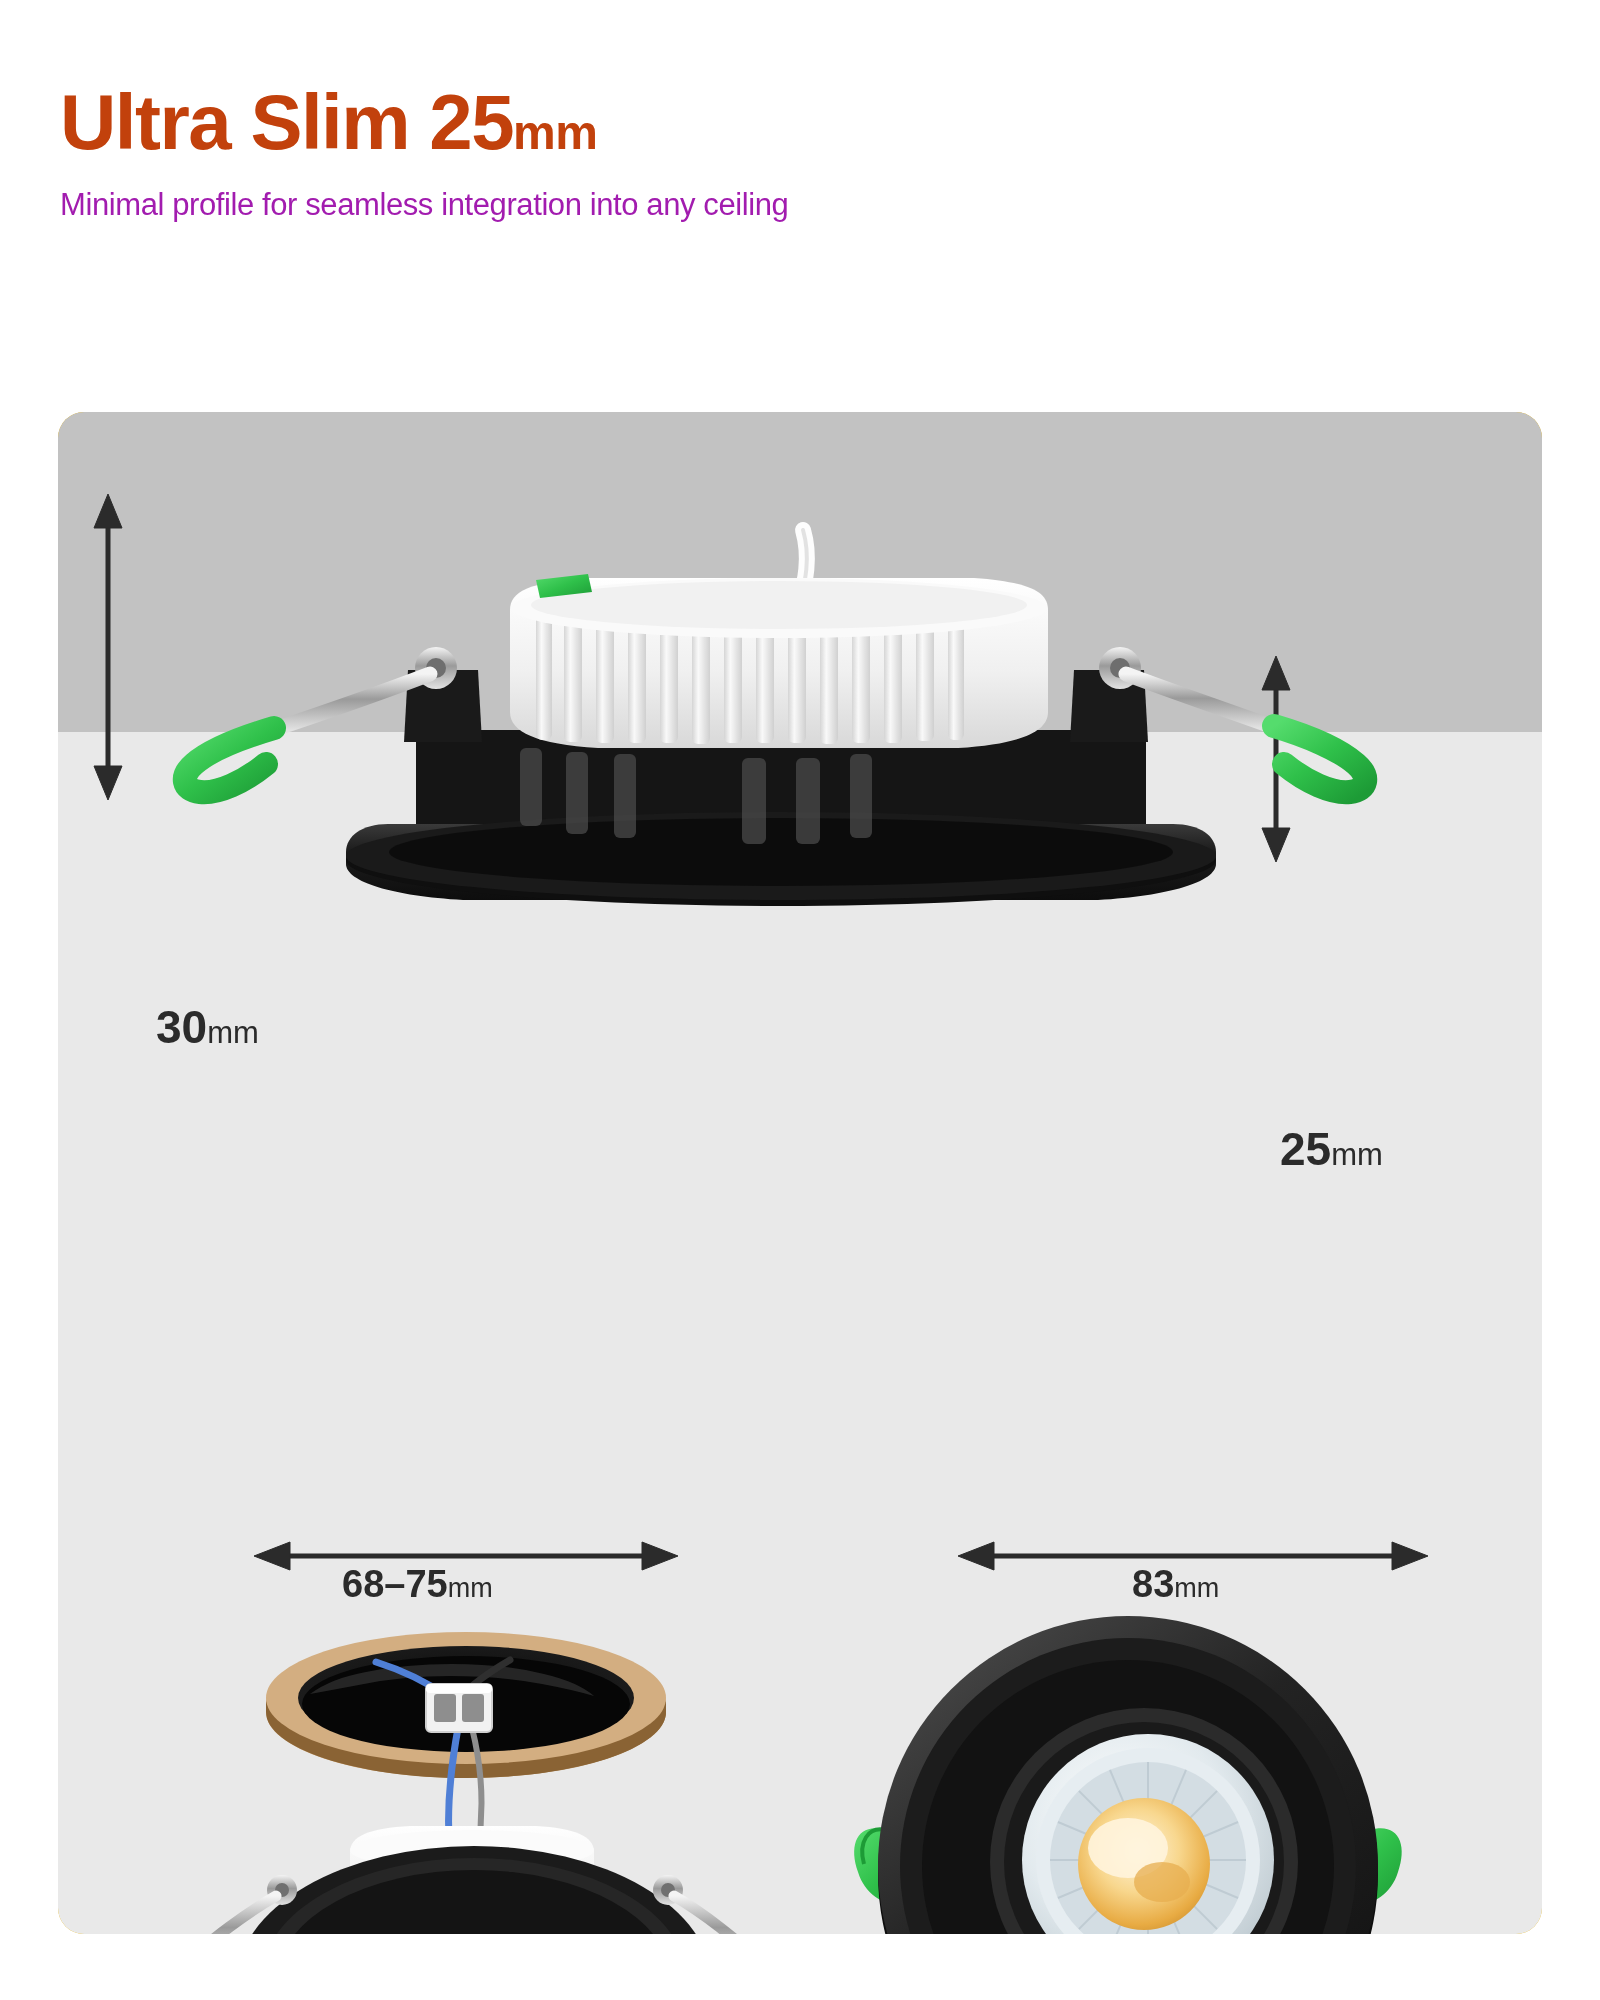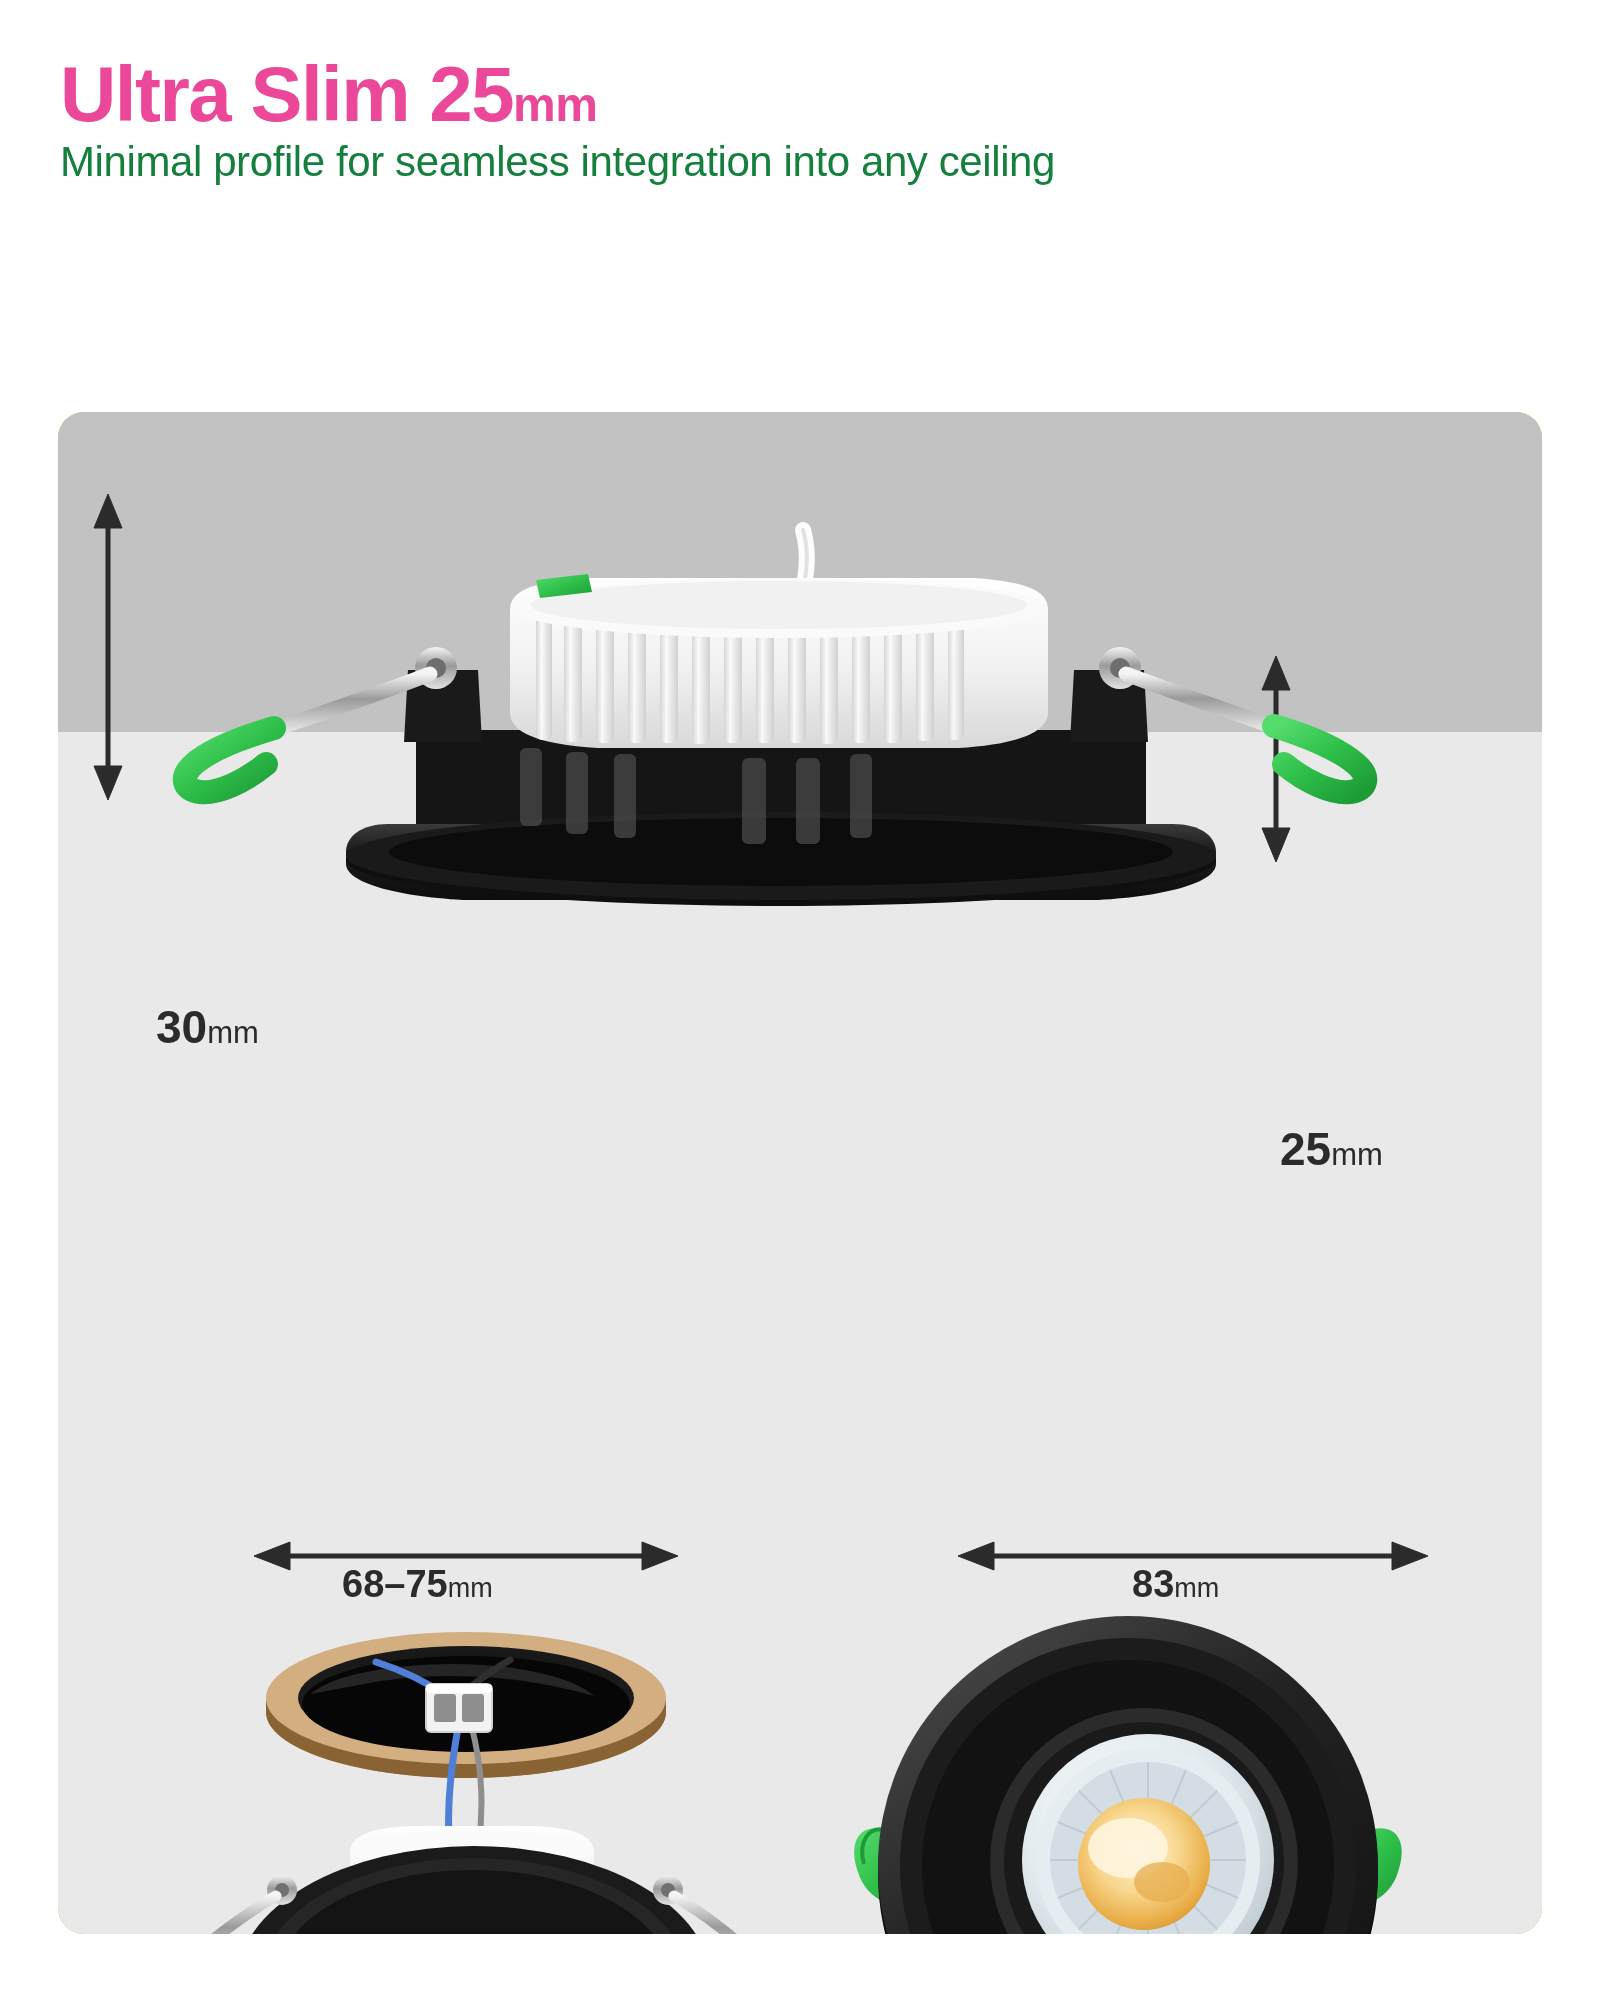--- a/index.html
+++ b/index.html
@@ -10,29 +10,31 @@
     overflow: hidden;
   }
   .page { position: relative; width: 1600px; height: 2000px; background: #fff; }
 
   
   .header { position: absolute; left: 60px; top: 52px; width: 1480px; }
   .title {
     font-size: 78px;
     font-weight: 700;
     letter-spacing: -1.5px;
-    color: #ec4899;
+    color: #c2410c;
     line-height: 1.08;
     white-space: nowrap;
+    margin-top: 28px;
   }
   .title .unit { font-size: 48px; font-weight: 700; letter-spacing: -0.5px; }
   .subtitle {
-    font-size: 42px;
+    margin-top: 22px;
+    font-size: 31px;
     font-weight: 400;
-    color: #15803d;
+    color: #a21caf;
     letter-spacing: -0.4px;
     line-height: 1.25;
     white-space: nowrap;
   }
 
   
   .panel {
     position: absolute;
     left: 58px; top: 412px;
     width: 1484px; height: 1522px;

